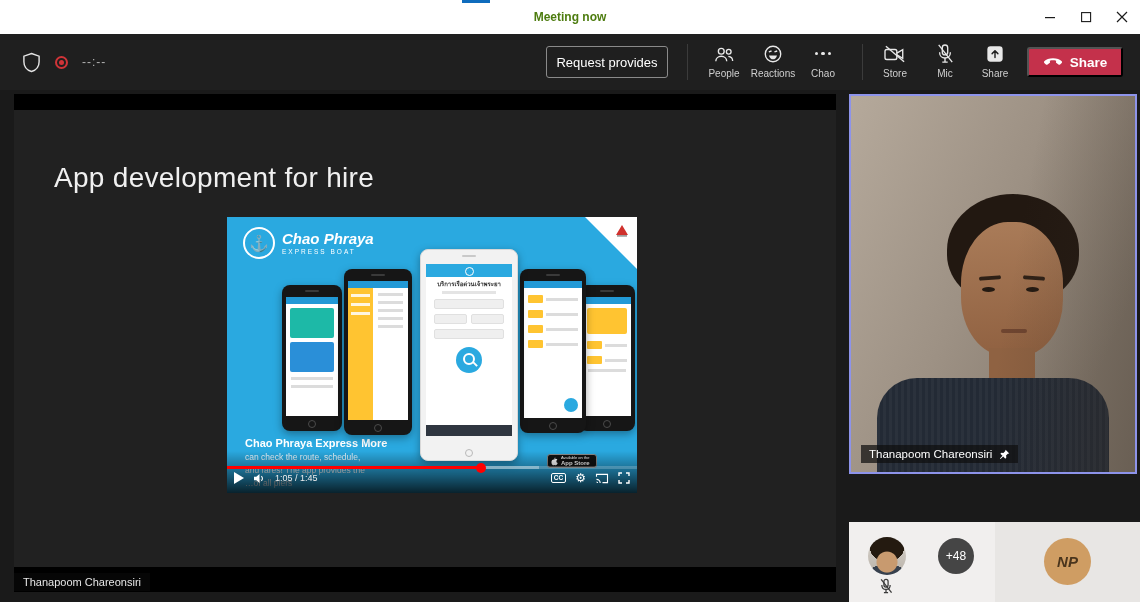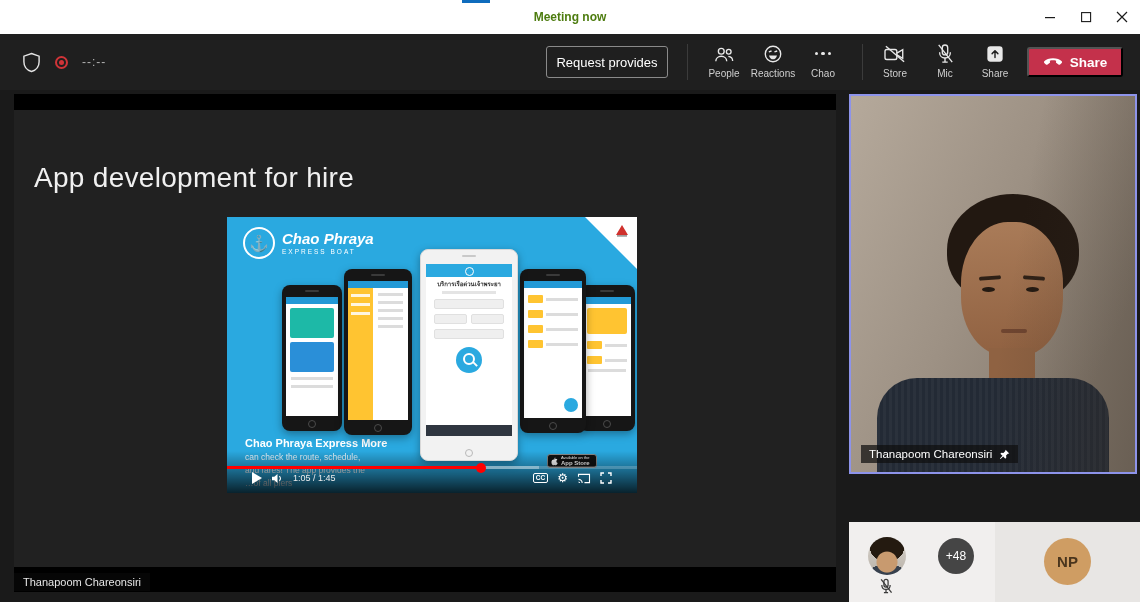--- a/index.html
+++ b/index.html
@@ -32,21 +32,21 @@
   .tb-item .ic { height:21px; display:flex; align-items:center; justify-content:center; }
   .dots { display:flex; gap:3px; align-items:center; height:21px; }
   .dots i { width:3.5px; height:3.5px; border-radius:50%; background:#e8e8e8; }
   .leave-btn { position:absolute; left:1027px; top:13px; width:96px; height:30px; background:#c4314b;
                border-radius:3px; display:flex; align-items:center; justify-content:center; gap:7px;
                color:#fff; font-size:13.5px; font-weight:700; }
 
   
   .shared { position:absolute; left:14px; top:94px; width:822px; height:498px; background:#000; }
   .slide { position:absolute; left:0; top:16px; width:822px; height:457px; background:#212121; overflow:hidden; }
-  .slide-title { position:absolute; left:20px; top:52px; font-size:28px; color:#f0f0f0; letter-spacing:.3px; }
+  .slide-title { position:absolute; left:40px; top:52px; font-size:28px; color:#f0f0f0; letter-spacing:.3px; }
   .presenter-label { position:absolute; left:14px; top:573px; height:18px; line-height:18px;
                      background:#060606; color:#e6e6e6; font-size:11px; padding:0 9px; }
 
   
   .yt { position:absolute; left:213px; top:107px; width:410px; height:276px; background:#2aa9e0; overflow:hidden; }
   .corner { position:absolute; right:0; top:0; width:0; height:0; border-top:52px solid #fff; border-left:52px solid transparent; }
   .corner-mark { position:absolute; right:7px; top:7px; width:16px; height:13px; }
   .brand { position:absolute; left:16px; top:10px; display:flex; align-items:center; gap:7px; color:#fff; z-index:1; }
   .brand-circle { width:32px; height:32px; border:2px solid #fff; border-radius:50%; display:flex;
                   align-items:center; justify-content:center; font-size:16px; color:#fff; }
@@ -104,21 +104,21 @@
   .store-l1 { font-size:4px; }
   .store-l2 { font-size:6px; font-weight:700; }
 
   .yt-grad { position:absolute; left:0; right:0; bottom:0; height:42px;
              background:linear-gradient(rgba(0,0,0,0), rgba(0,0,0,.8)); z-index:2; }
   .yt-prog { position:absolute; left:0; right:0; bottom:24px; height:3px; background:rgba(255,255,255,.2); z-index:3; }
   .yt-buf { position:absolute; left:0; top:0; height:3px; width:76%; background:rgba(255,255,255,.35); }
   .yt-played { position:absolute; left:0; top:0; height:3px; width:62%; background:#f00; }
   .yt-knob { position:absolute; left:calc(62% - 5px); top:-3.5px; width:10px; height:10px; border-radius:50%; background:#f00; }
   .yt-bar { position:absolute; left:0; right:0; bottom:0; height:30px; display:flex; align-items:center;
-            padding:0 25px; gap:9px; color:#fff; z-index:3; }
+            padding:0 7px; gap:9px; color:#fff; z-index:3; }
   .yt-time { font-size:9px; color:#eee; white-space:nowrap; }
   .yt-spacer { flex:1; }
   .cc { border:1px solid #fff; border-radius:2px; font-size:6.5px; font-weight:700; padding:1px 2px; line-height:1; }
   .gear { font-size:12px; line-height:1; color:#fff; }
 
   
   .tile { position:absolute; left:849px; top:94px; width:288px; height:380px; border:2px solid #8d93ea;
           background:#000; overflow:hidden; }
   .tile-video { position:absolute; inset:0; background:linear-gradient(115deg,#b5a99b,#9d9184 45%,#857a6e 82%); }
   .tile-video::after { content:''; position:absolute; inset:0;
@@ -132,21 +132,21 @@
   .p-mouth { position:absolute; left:150px; top:233px; width:26px; height:4px; background:#6f4530; border-radius:2px; }
   .p-neck { position:absolute; left:138px; top:252px; width:46px; height:38px; background:#8f6242; }
   .p-body { position:absolute; left:26px; top:282px; width:232px; height:100px; background:#232a35;
             border-radius:40px 40px 0 0;
             background-image:repeating-linear-gradient(90deg, rgba(255,255,255,.035) 0 3px, transparent 3px 6px); }
   .tile-name { position:absolute; left:10px; bottom:9px; background:rgba(15,15,15,.72); color:#fff;
                font-size:11.5px; padding:3px 8px; display:flex; align-items:center; gap:7px; z-index:2; }
 
   
   .roster { position:absolute; left:849px; top:522px; width:291px; height:80px; background:#f1efee; }
-  .np-tile { position:absolute; right:0; top:0; width:145px; height:80px; background:#e8e6e4; }
+  .np-tile { position:absolute; right:0; top:0; width:145px; height:80px; background:#e8e6e4;font-style:italic; }
   .np-circle { position:absolute; left:49px; top:16px; width:47px; height:47px; border-radius:50%;
                background:#cf9d63; color:#4a351d; font-size:15px; font-weight:700;
                display:flex; align-items:center; justify-content:center; }
   .avatar { position:absolute; left:19px; top:15px; width:38px; height:38px; border-radius:50%; overflow:hidden;
             background:
               radial-gradient(circle at 50% 66%, #c89a6f 0 10px, transparent 11px),
               radial-gradient(17px 13px at 50% 30%, #241a10 0 99%, transparent 100%),
               radial-gradient(22px 11px at 50% 102%, #37404d 0 99%, transparent 100%),
               linear-gradient(180deg,#d9d4cd,#b8b1a8); }
   .roster-mic { position:absolute; left:30px; top:56px; width:14px; height:16px; }

